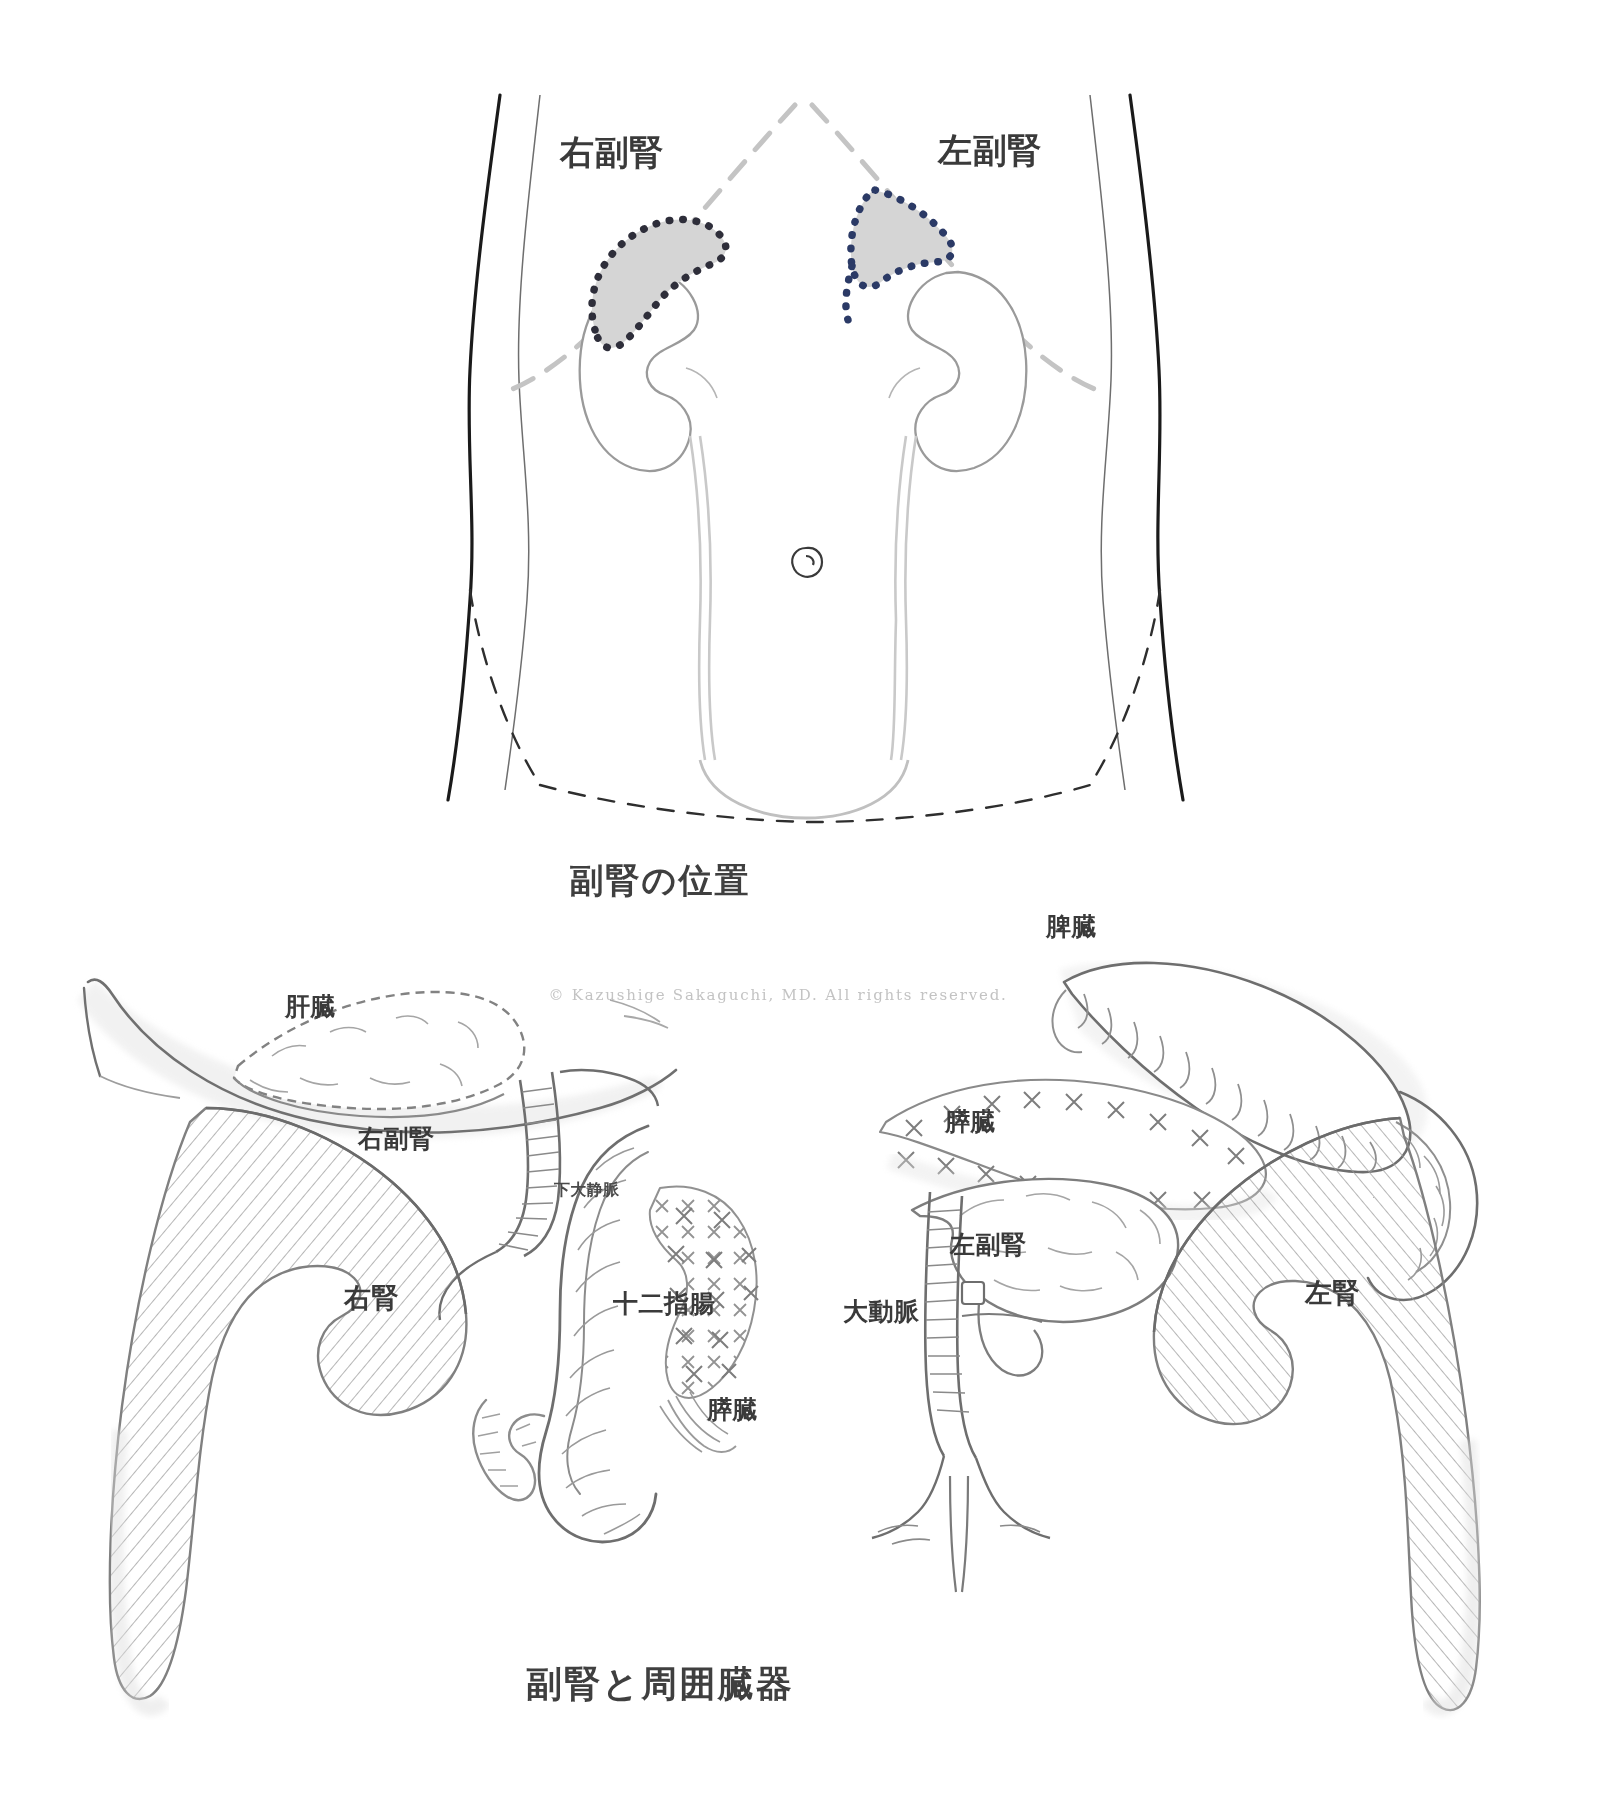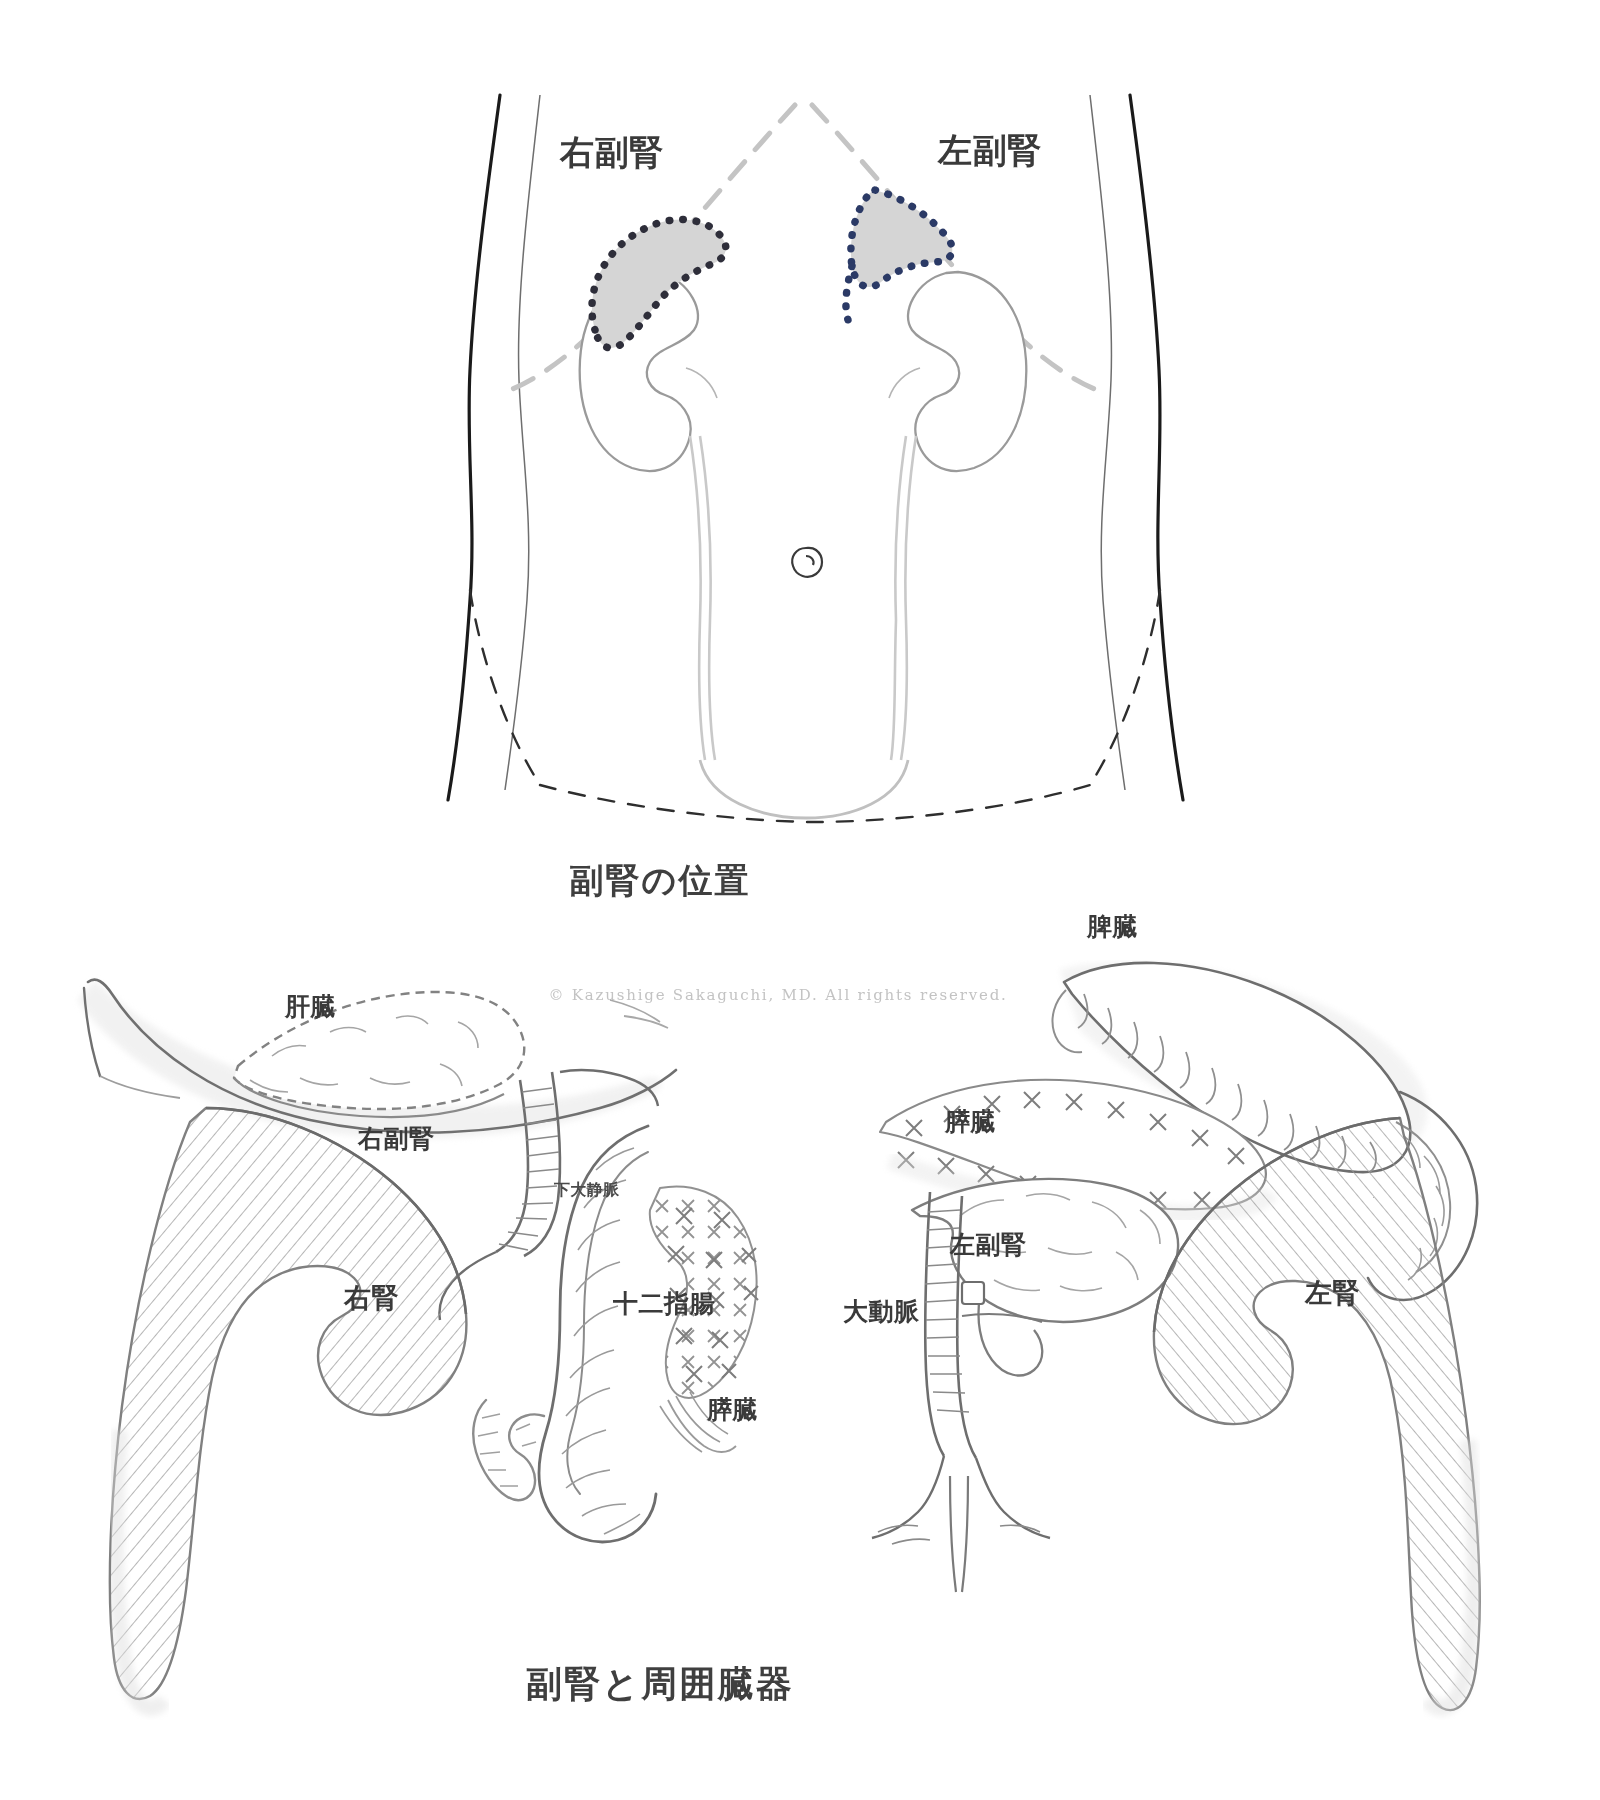--- a/index.html
+++ b/index.html
@@ -365,21 +365,21 @@
   <div class="jp-label lbl-main" style="left:358px; top:162px;">右副腎</div>
 
   <div class="jp-label lbl-small" style="left:538px; top:220px;">下大静脈</div>
 
   <div class="jp-label lbl-kidney" style="left:344px; top:320px;">右腎</div>
 
   <div class="jp-label lbl-main" style="left:613px; top:327px;">十二指腸</div>
 
   <div class="jp-label lbl-main" style="left:707px; top:433px;">膵臓</div>
 
-  <div class="jp-label lbl-main" style="left:1087px; top:-50px;">脾臓</div>
+  <div class="jp-label lbl-main" style="left:1046px; top:-50px;">脾臓</div>
 
   <div class="jp-label lbl-main" style="left:945px; top:145px;">膵臓</div>
 
   <div class="jp-label lbl-main" style="left:950px; top:268px;">左副腎</div>
 
   <div class="jp-label lbl-main" style="left:843px; top:335px;">大動脈</div>
 
   <div class="jp-label lbl-kidney" style="left:1305px; top:315px;">左腎</div>
 </div>
 

